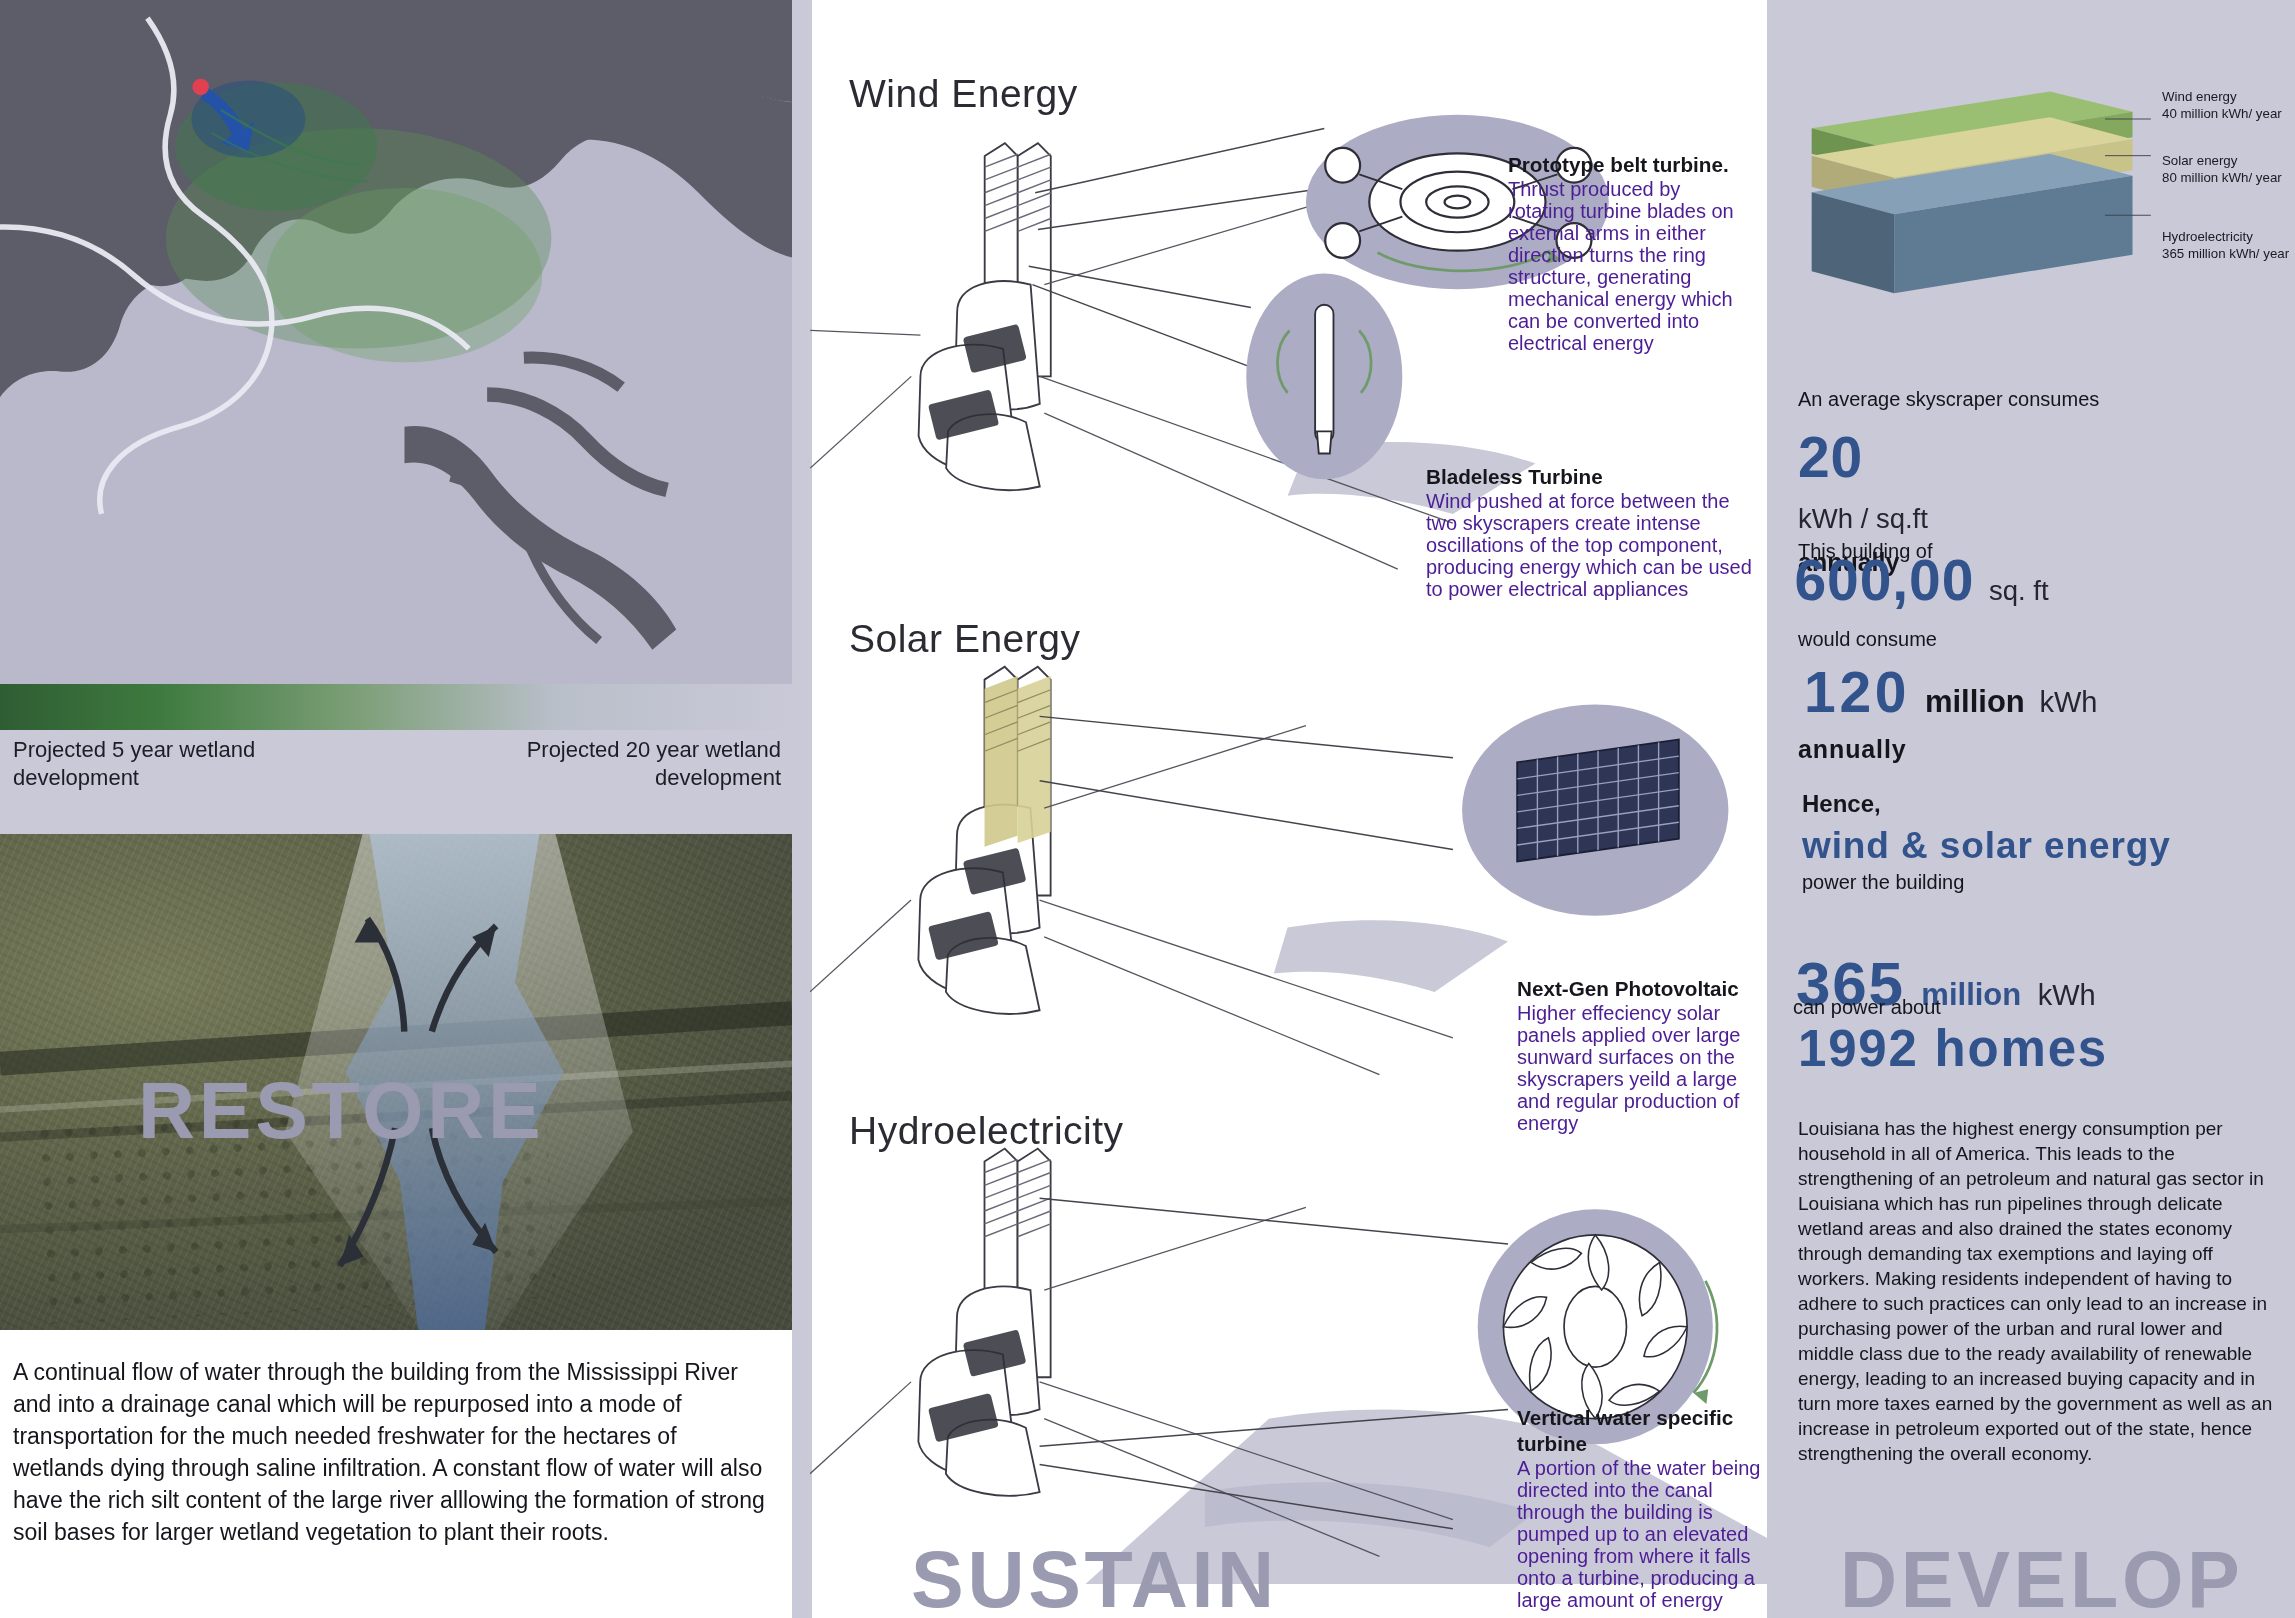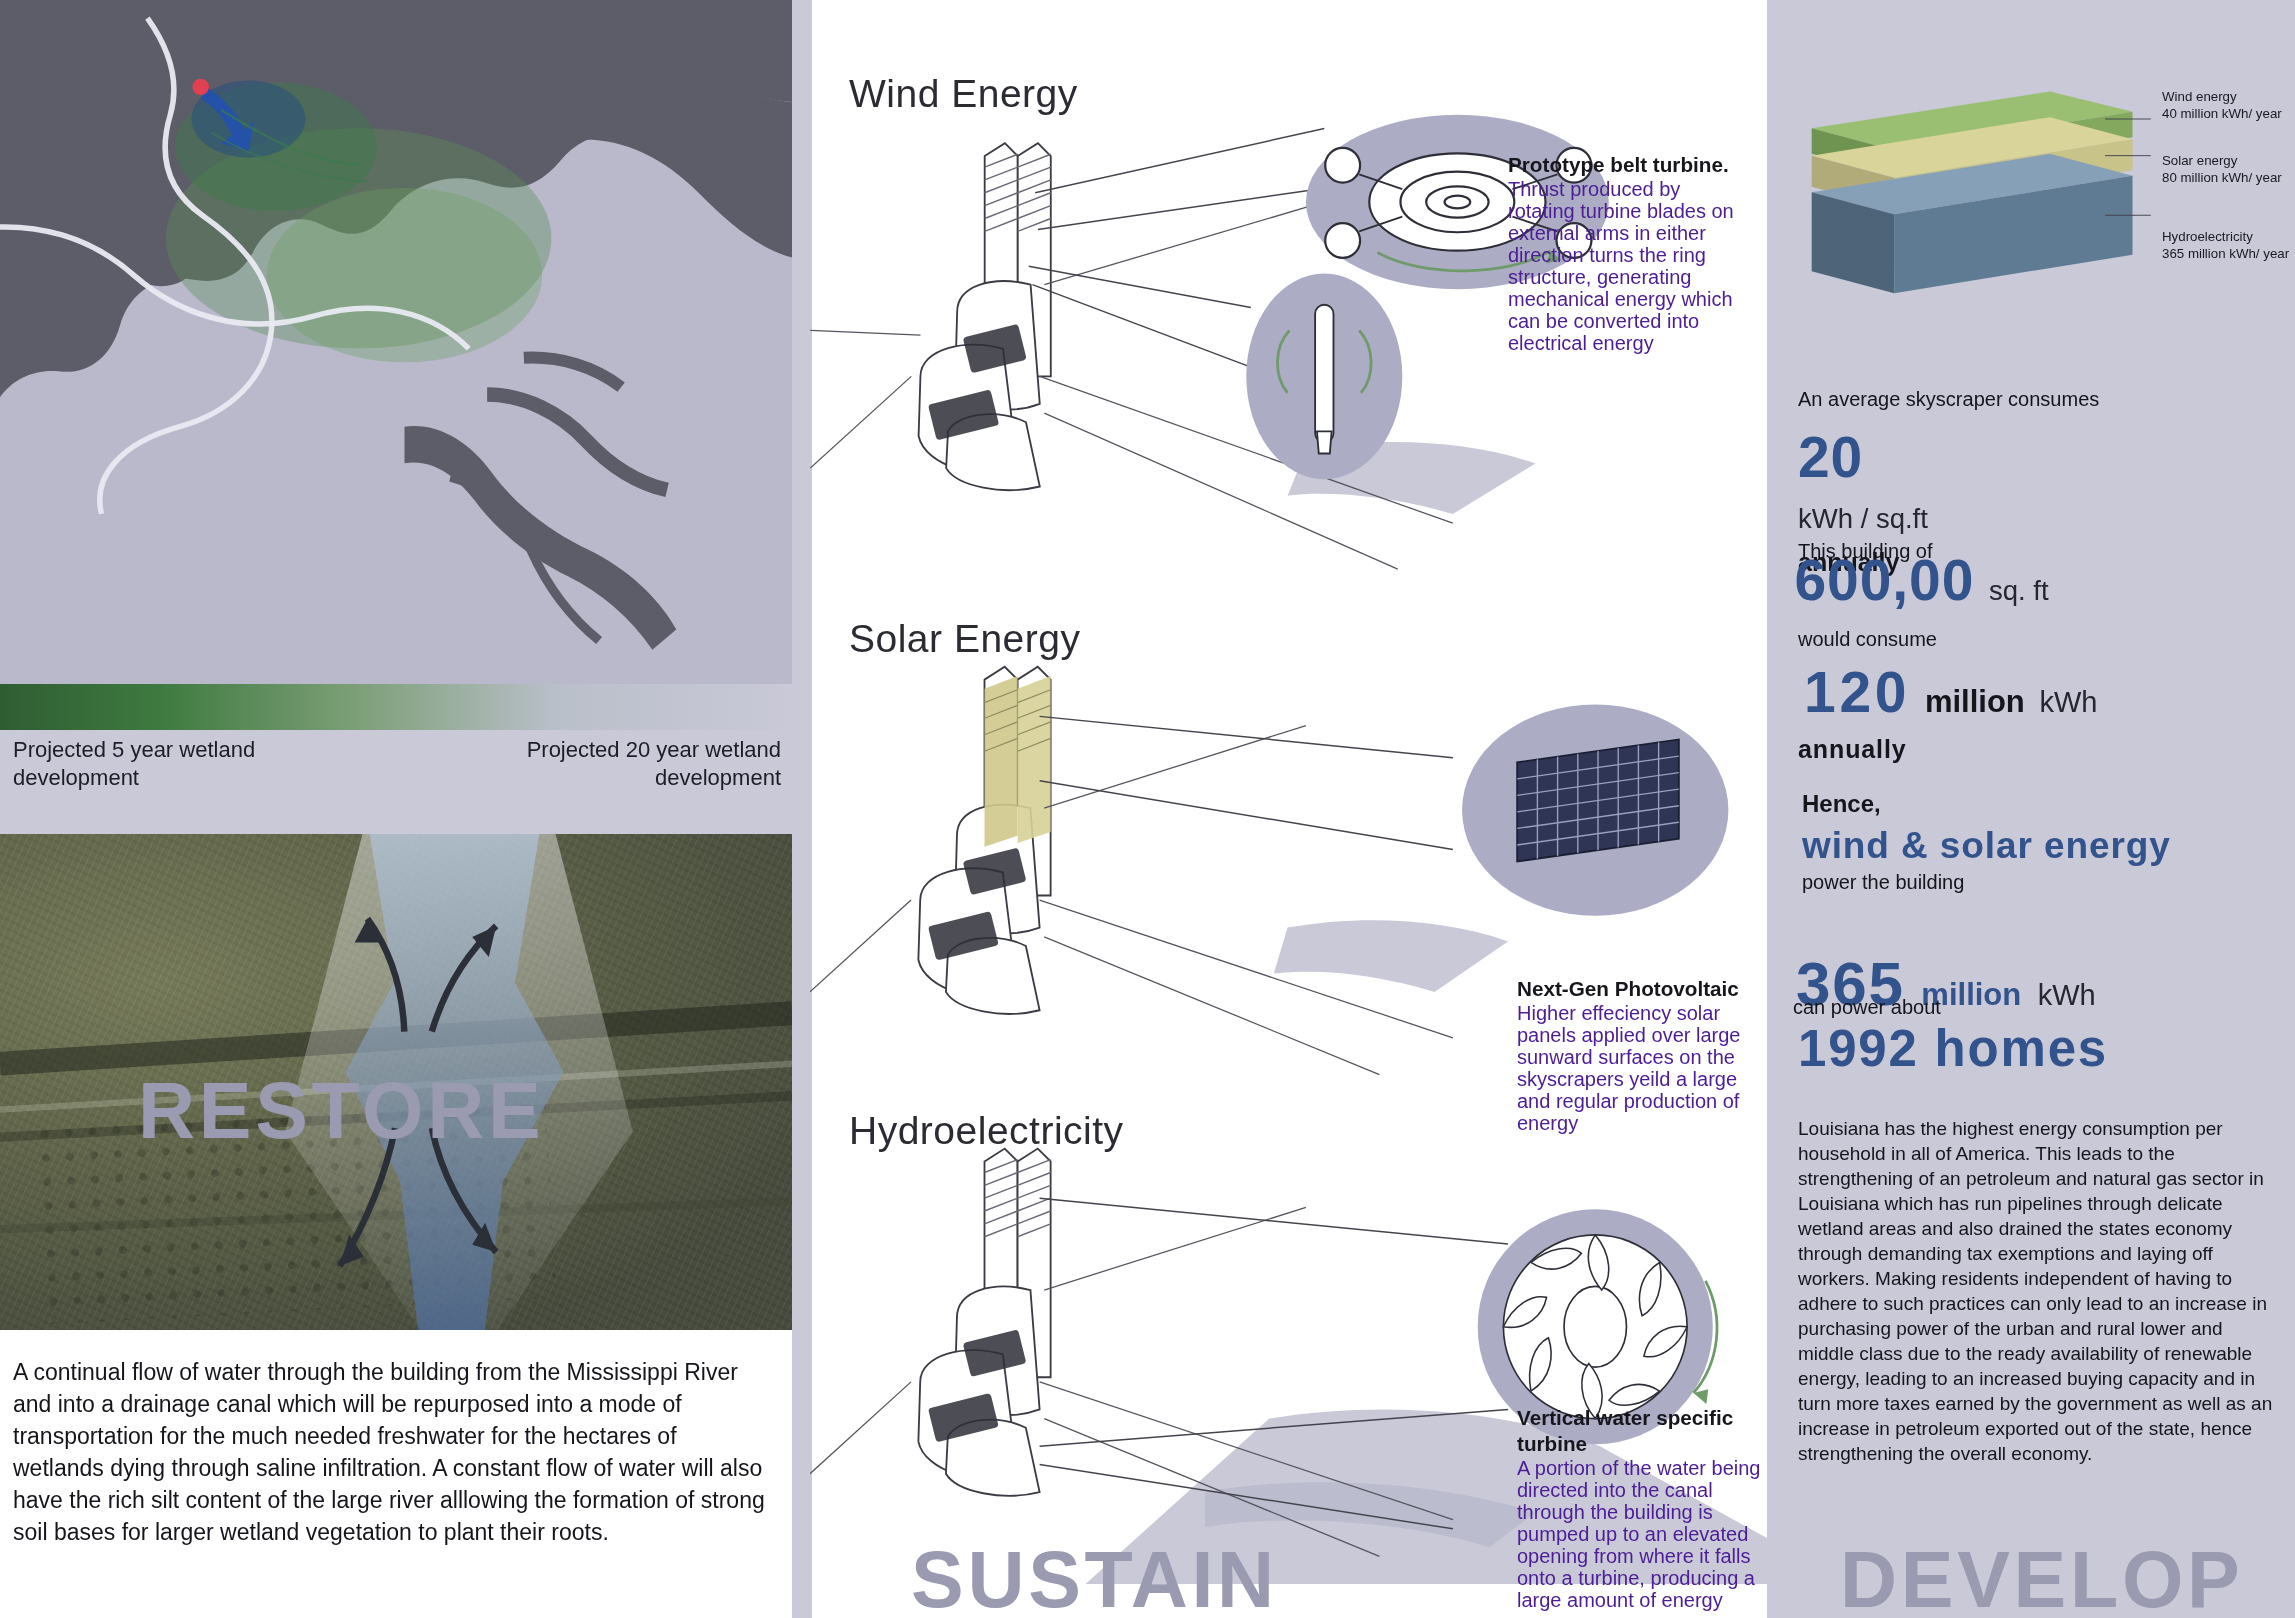--- a/index.html
+++ b/index.html
@@ -295,20 +295,24 @@
           <path d="M598,250 C615,268 615,300 600,318"></path>
         </g>
       </g>
     </svg>
 
     <div class="blk" style="left:716px; top:152px; width:241px;">
       <div class="callout-title">Prototype belt turbine.</div>
       <div class="callout-body">Thrust produced by rotating turbine blades on external arms in either direction turns the ring structure, generating mechanical energy which can be converted into electrical energy</div>
     </div>
 
+    <div class="blk" style="left:634px; top:464px; width:331px;">
+      <div class="callout-title">Bladeless Turbine</div>
+      <div class="callout-body">Wind pushed at force between the two skyscrapers create intense oscillations of the top component, producing energy which can be used to power electrical appliances</div>
+    </div>
 
     <div class="section-title" style="left:57px; top:617px;">Solar Energy</div>
 
     <svg style="position:absolute; left:18.4px; top:652px; width:957px; height:441px;" viewBox="0 0 1042 480">
       <path d="M520,300 C600,286 690,290 760,315 L680,370 C620,352 560,344 505,350 Z" fill="#c9c9d8"></path>
       <g stroke="#3b3b45" stroke-width="2" fill="#ffffff">
         <path d="M190,30 L212,16 L226,30 L226,265 L190,265 Z"></path>
         <path d="M226,30 L248,16 L262,30 L262,265 L226,265 Z"></path>
         <path d="M160,200 C160,170 200,160 240,170 L250,300 C210,315 165,300 158,270 Z"></path>
         <path d="M120,270 C120,240 170,228 210,240 L226,370 C186,385 125,368 118,335 Z"></path>

